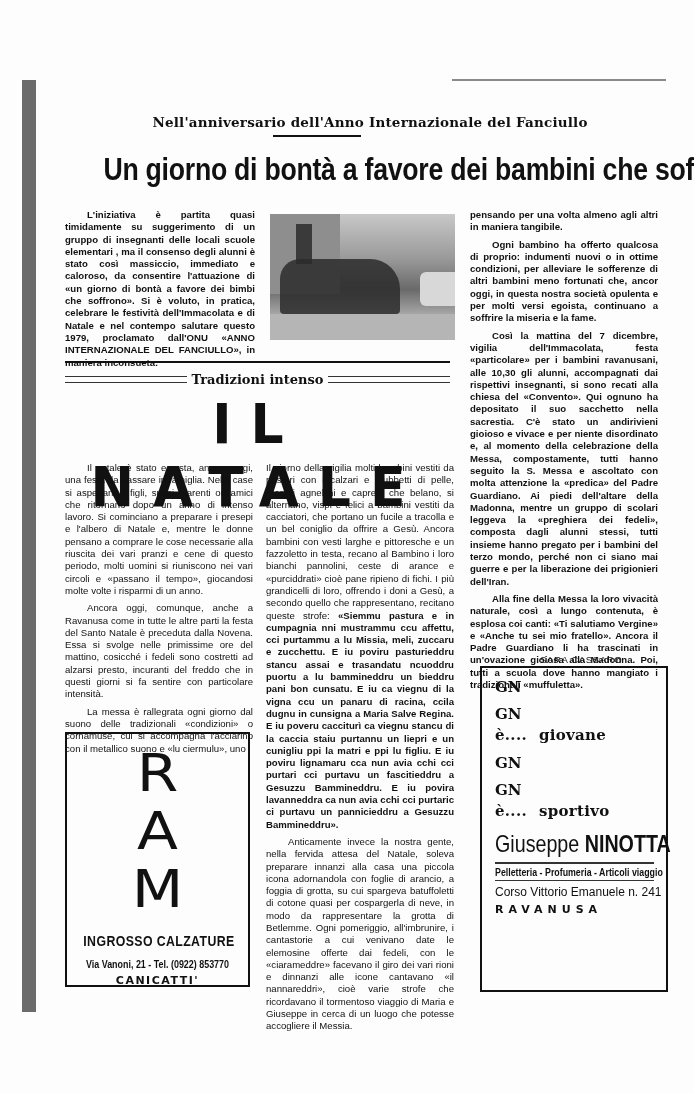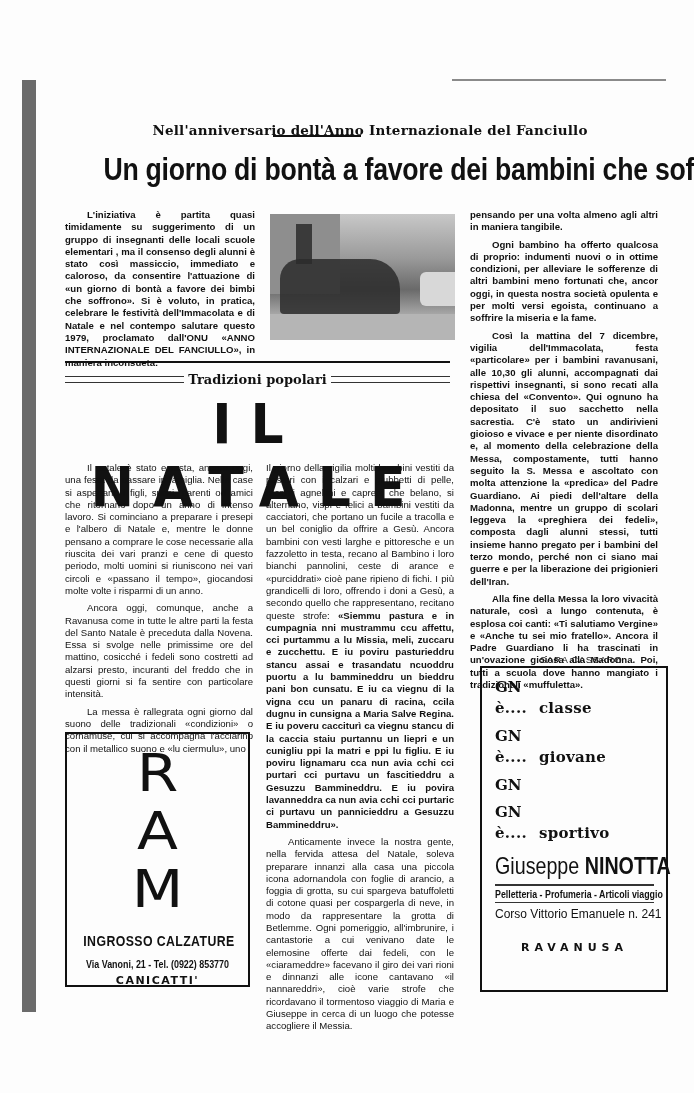--- a/index.html
+++ b/index.html
@@ -5,21 +5,21 @@
   html, body { margin: 0; padding: 0; }
   body {
     width: 694px; height: 1093px; background: #fdfdfd; position: relative; overflow: hidden;
     font-family: "Liberation Sans", sans-serif; color: #111;
   }
   .edge-strip { position: absolute; left: 22px; top: 80px; width: 14px; height: 932px; background: #6b6b6b; }
   .top-rule { position: absolute; left: 452px; top: 79px; width: 214px; height: 2px; background: #8a8a8a; }
 
   .kicker {
     position: absolute; left: 60px; top: 114px; width: 620px; text-align: center;
-    font-family: "DejaVu Serif", serif; font-weight: bold; font-size: 13.5px; letter-spacing: 0.2px; margin-top: 8px;
+    font-family: "DejaVu Serif", serif; font-weight: bold; font-size: 13.5px; letter-spacing: 0.2px;
   }
   .kicker-rule { position: absolute; left: 273px; top: 135px; width: 88px; height: 2px; background: #111; }
   .headline {
     position: absolute; left: 60px; top: 152px; width: 620px; text-align: center;
     font-family: "Liberation Sans", sans-serif; font-weight: bold; font-size: 31px; letter-spacing: -0.3px;
     transform: scaleX(0.86); transform-origin: center; white-space: nowrap;
   }
 
   .col { position: absolute; font-size: 9.6px; line-height: 12.3px; text-align: justify; }
   .col p { margin: 0 0 5px 0; text-indent: 22px; }
@@ -62,21 +62,21 @@
   .gn-item { margin-bottom: 8px; }
   .gn-logo { font-family: "DejaVu Serif", serif; font-weight: bold; font-size: 15px; line-height: 19px; }
   .gn-line { font-family: "DejaVu Serif", serif; font-weight: bold; font-size: 15px; line-height: 22px; letter-spacing: .3px; }
   .gn-line .dots { margin-right: 12px; }
   .gn-name { font-family: "Liberation Sans", sans-serif; font-size: 24px; transform: scaleX(.82); transform-origin: left; white-space: nowrap; margin-top: 2px; }
   .gn-name .strong { font-weight: bold; }
   .gn-rule { height: 2px; background: #333; margin: 4px 0 2px; }
   .gn-cats { font-weight: bold; font-size: 10.5px; transform: scaleX(.84); transform-origin: left; white-space: nowrap; }
   .gn-rule2 { height: 1px; background: #333; margin: 2px 0 4px; }
   .gn-addr { font-size: 12px; white-space: nowrap; }
-  .gn-city { text-align: center; font-family: "DejaVu Sans", sans-serif; font-weight: bold; font-size: 11px; letter-spacing: 5px; margin-top: 20px; }
+  .gn-city { font-family: "DejaVu Sans", sans-serif; font-weight: bold; font-size: 11px; letter-spacing: 5px; margin-top: 4px; }
 </style>
 </head>
 <body>
 
 <div class="edge-strip"></div>
 <div class="top-rule"></div>
 
 <div class="kicker">Nell'anniversario dell'Anno Internazionale del Fanciullo</div>
 <div class="kicker-rule"></div>
 <div class="headline">Un giorno di bontà a favore dei bambini che soffrono</div>
@@ -96,21 +96,21 @@
   <p>pensando per una volta almeno agli altri in maniera tangibile.</p>
   <p>Ogni bambino ha offerto qualcosa di proprio: indumenti nuovi o in ottime condizioni, per alleviare le sofferenze di altri bambini meno fortunati che, ancor oggi, in questa nostra società opulenta e per molti versi egoista, continuano a soffrire la miseria e la fame.</p>
   <p>Così la mattina del 7 dicembre, vigilia dell'Immacolata, festa «particolare» per i bambini ravanusani, alle 10,30 gli alunni, accompagnati dai rispettivi insegnanti, si sono recati alla chiesa del «Convento». Qui ognuno ha depositato il suo sacchetto nella sacrestia. C'è stato un andirivieni gioioso e vivace e per niente disordinato e, al momento della celebrazione della Messa, compostamente, tutti hanno seguito la S. Messa e ascoltato con molta attenzione la «predica» del Padre Guardiano. Ai piedi dell'altare della Madonna, mentre un gruppo di scolari leggeva la «preghiera dei fedeli», composta dagli alunni stessi, tutti insieme hanno pregato per i bambini del terzo mondo, perché non ci siano mai guerre e per la liberazione dei prigionieri dell'Iran.</p>
   <p>Alla fine della Messa la loro vivacità naturale, così a lungo contenuta, è esplosa coi canti: «Ti salutiamo Vergine» e «Anche tu sei mio fratello». Ancora il Padre Guardiano li ha trascinati in un'ovazione gioiosa alla Madonna. Poi, tutti a scuola dove hanno mangiato i tradizionali «muffuletta».</p>
 </div>
 <div class="byline">SARA CASSARO</div>
 
 <div class="section-rule"></div>
 <div class="subhead-row">
   <div class="dbl"></div>
-  <div class="subhead">Tradizioni popolari</div>
+  <div class="subhead">Tradizioni intenso</div>
   <div class="dbl"></div>
 </div>
 <div class="big-title">IL NATALE</div>
 
 <div class="col natale-left">
   <p>Il natale è stato e resta, ancora oggi, una festa da passare in famiglia. Nelle case si aspettano i figli, sposi, parenti od amici che ritornano dopo un anno di intenso lavoro. Si cominciano a preparare i presepi e l'albero di Natale e, mentre le donne pensano a comprare le cose necessarie alla riuscita dei vari pranzi e cene di questo periodo, molti uomini si riuniscono nei vari circoli e «passano il tempo», giocandosi molte volte i risparmi di un anno.</p>
   <p>Ancora oggi, comunque, anche a Ravanusa come in tutte le altre parti la festa del Santo Natale è preceduta dalla Novena. Essa si svolge nelle primissime ore del mattino, cosicché i fedeli sono costretti ad alzarsi presto, incuranti del freddo che in questi giorni si fa sentire con particolare intensità.</p>
   <p>La messa è rallegrata ogni giorno dal suono delle tradizionali «condizioni» o cornamuse, cui si accompagna l'acciarino con il metallico suono e «lu ciermulu», uno</p>
 </div>
 
@@ -124,21 +124,20 @@
   <div class="ram-letter">A</div>
   <div class="ram-letter">M</div>
   <div class="ram-sub">INGROSSO CALZATURE</div>
   <div class="ram-addr">Via Vanoni, 21 - Tel. (0922) 853770</div>
   <div class="ram-city">CANICATTI'</div>
 </div>
 
 <div class="ad-gn">
   <div class="gn-item">
     <div class="gn-logo">GN</div>
-    <div class="gn-line"><span class="dots">è....</span><span>classe</span></div>
   </div>
   <div class="gn-item">
     <div class="gn-logo">GN</div>
     <div class="gn-line"><span class="dots">è....</span><span>giovane</span></div>
   </div>
   <div class="gn-item">
     <div class="gn-logo">GN</div>
   </div>
   <div class="gn-item">
     <div class="gn-logo">GN</div>

